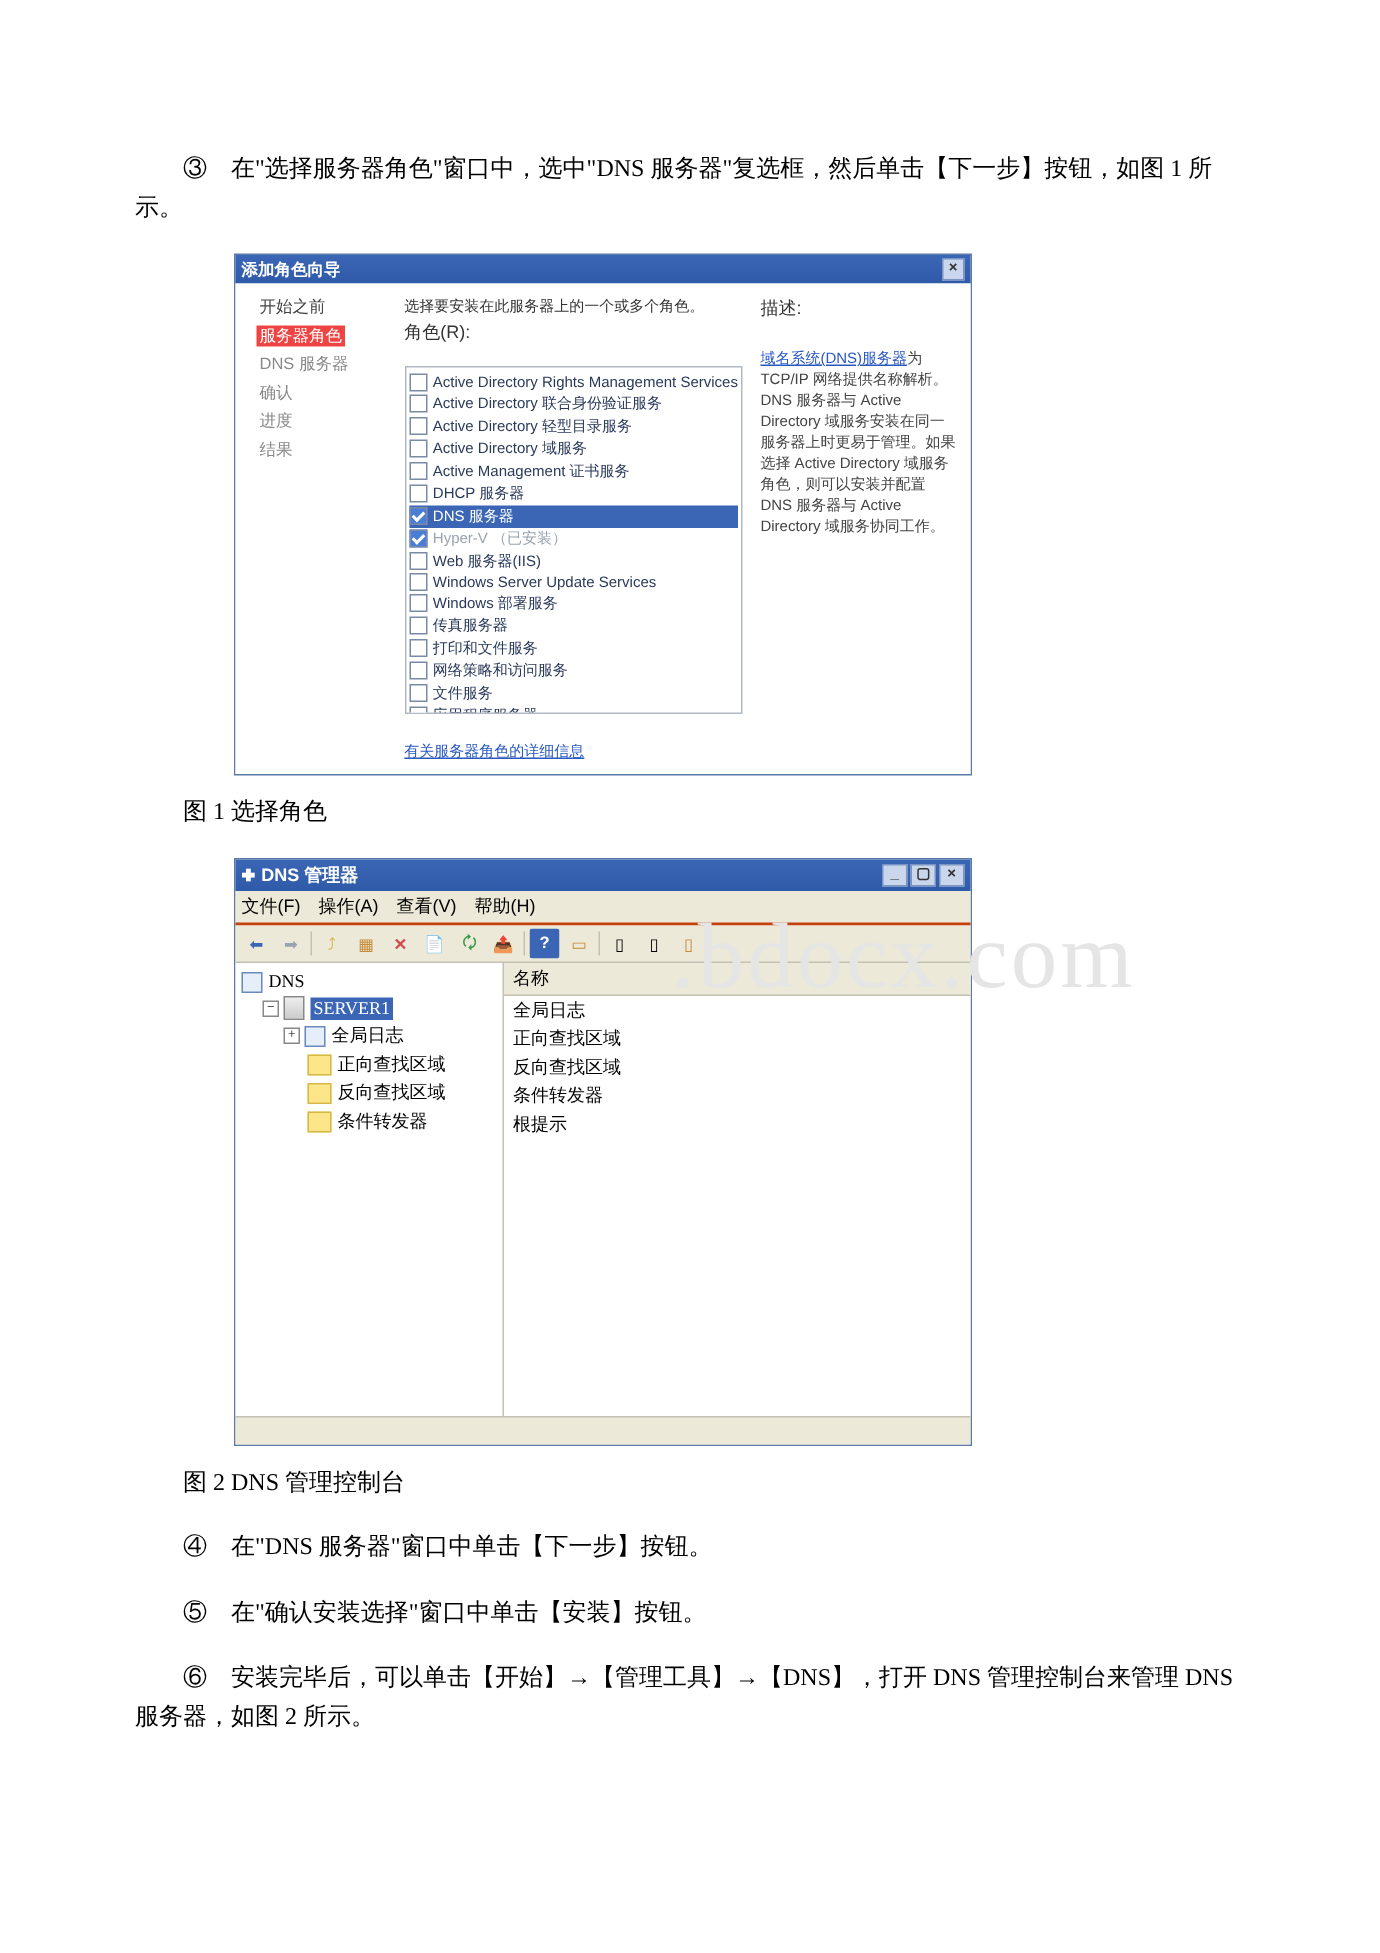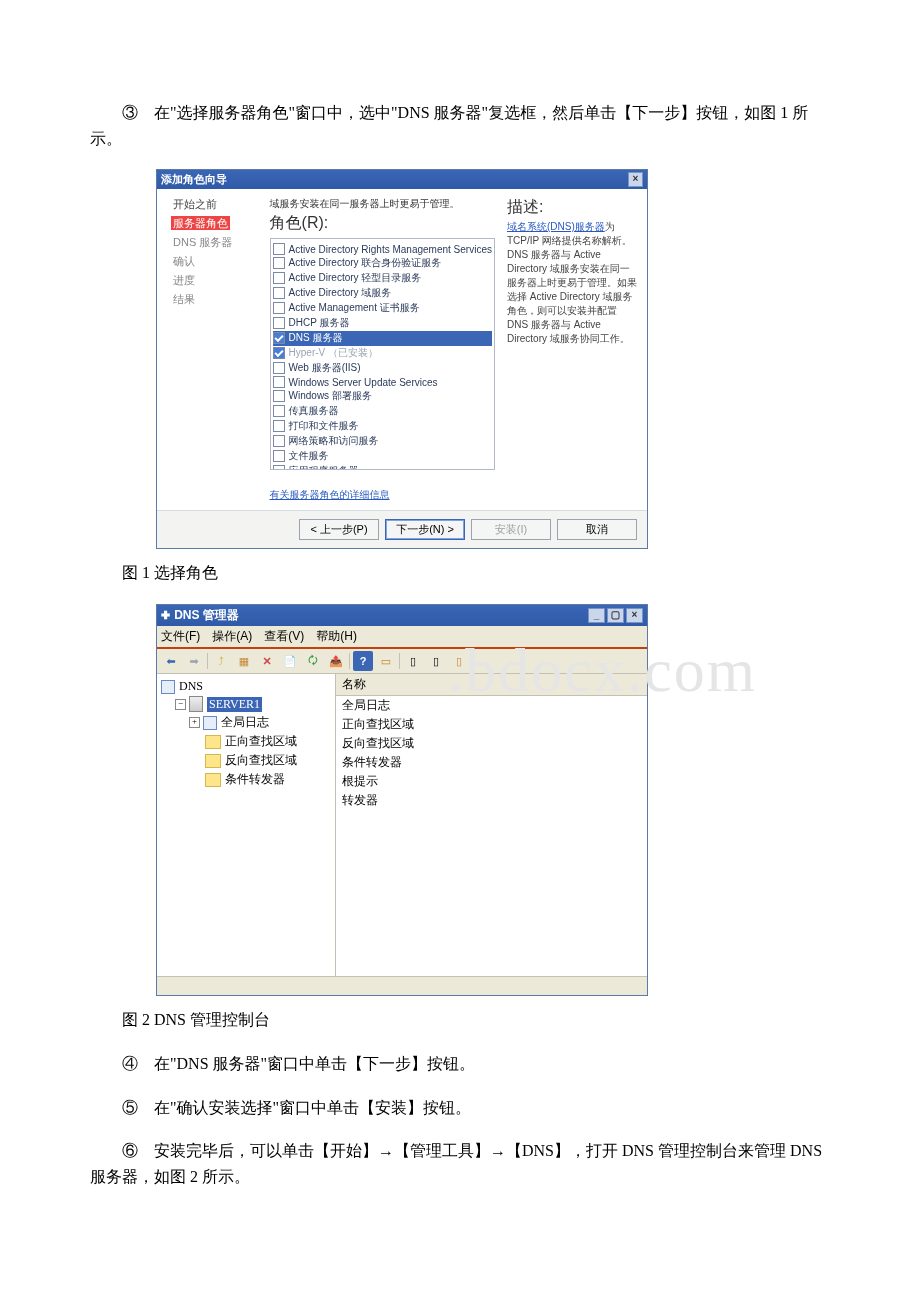--- a/index.html
+++ b/index.html
@@ -99,21 +99,21 @@
     padding: 1px 2px;
     margin-left: -2px;
   }
   .shot1 .nav .sub { color: #888; }
   .shot1 .center {
     flex: 1;
     padding: 8px 8px 8px 6px;
     font-size: 11px;
   }
   .shot1 .center .hint { color: #333; margin-bottom: 2px; font-size: 10px;}
-  .shot1 .center .hint2 { color: #333; margin-bottom: 4px; font-size: 16px;}
+  .shot1 .center .hint2 { color: #333; margin-bottom: 14px; font-size: 12px;}
   .shot1 .rolesbox {
     border: 1px solid #b1b9c4;
     height: 222px;
     padding: 4px 2px;
     overflow: hidden;
   }
   .shot1 .role {
     display: flex;
     align-items: center;
     font-size: 10px;
@@ -142,21 +142,21 @@
   }
   .shot1 .role.sel { background: #3a66b5; color: #fff; }
   .shot1 .role.dis { color: #9aa4b1; }
   .shot1 .morelink { color: #2858c0; text-decoration: underline; font-size: 10px; margin-top: 18px;}
   .shot1 .right {
     width: 140px;
     padding: 8px 8px 8px 4px;
     font-size: 10px;
     color: #444;
   }
-  .shot1 .right .desc-label { font-size: 16px; color: #333; margin-bottom: 2px; }
+  .shot1 .right .desc-label { font-size: 12px; color: #333; margin-bottom: 18px; }
   .shot1 .right .desc-link { color: #2858c0; text-decoration: underline; }
   .shot1 .footer {
     display: flex;
     justify-content: flex-end;
     gap: 6px;
     padding: 8px 10px;
     background: #f3f3f1;
     border-top: 1px solid #d7dce3;
   }
   .shot1 .footer .btn {
@@ -299,21 +299,21 @@
     <div class="body">
       <div class="nav">
         <div class="item">开始之前</div>
         <div class="item"><span class="sel">服务器角色</span></div>
         <div class="item sub">DNS 服务器</div>
         <div class="item sub">确认</div>
         <div class="item sub">进度</div>
         <div class="item sub">结果</div>
       </div>
       <div class="center">
-        <div class="hint">域服务安装在同一服务器上时更易于管理。</div>
+        <div class="hint">选择要安装在此服务器上的一个或多个角色。</div>
         <div class="hint2">角色(R):</div>
         <div class="rolesbox" id="rolesbox">
             <div class="role">
               <span class="cb"></span>
               <span>Active Directory Rights Management Services</span>
             </div>
             <div class="role">
               <span class="cb"></span>
               <span>Active Directory 联合身份验证服务</span>
             </div>
@@ -375,26 +375,20 @@
             </div>
           </div>
         <div class="morelink">有关服务器角色的详细信息</div>
       </div>
       <div class="right">
         <div class="desc-label">描述:</div>
         <div>
           <span class="desc-link">域名系统(DNS)服务器</span><span>为 TCP/IP 网络提供名称解析。DNS 服务器与 Active Directory 域服务安装在同一服务器上时更易于管理。如果选择 Active Directory 域服务角色，则可以安装并配置 DNS 服务器与 Active Directory 域服务协同工作。</span>
         </div>
       </div>
-    </div>
-    <div class="footer">
-      <div class="btn">&lt; 上一步(P)</div>
-      <div class="btn def">下一步(N) &gt;</div>
-      <div class="btn disabled">安装(I)</div>
-      <div class="btn">取消</div>
     </div>
   </div>
 
   <p class="caption">图 1 选择角色</p>
 
   <div class="shot2">
     <div class="watermark">.bdocx.com</div>
     <div class="titlebar">
       <span><span style="margin-right:4px">🞧</span><span>DNS 管理器</span></span>
       <span class="winbtns">
@@ -471,24 +465,20 @@
             <span>反向查找区域</span>
           </div>
         <div class="litem">
             <span class="ficon"></span>
             <span>条件转发器</span>
           </div>
         <div class="litem">
             <span class="dicon" style="background:#fff"></span>
             <span>根提示</span>
           </div>
-        <div class="litem">
-            <span class="dicon" style="background:#fff"></span>
-            <span>转发器</span>
-          </div>
       </div>
     </div>
     <div class="status"></div>
   </div>
 
   <p class="caption">图 2 DNS 管理控制台</p>
 
   <p class="para">④　在"DNS 服务器"窗口中单击【下一步】按钮。</p>
   <p class="para">⑤　在"确认安装选择"窗口中单击【安装】按钮。</p>
   <p class="para">⑥　安装完毕后，可以单击【开始】→【管理工具】→【DNS】，打开 DNS 管理控制台来管理 DNS 服务器，如图 2 所示。</p>

